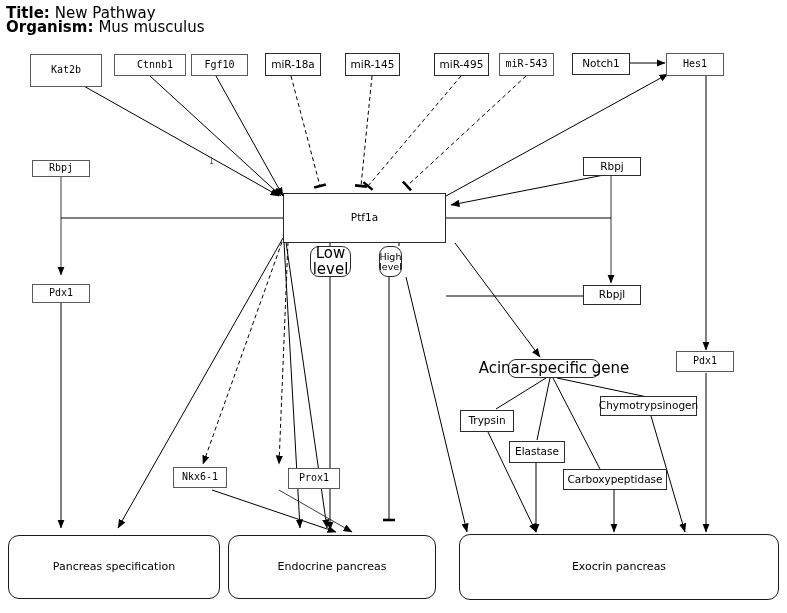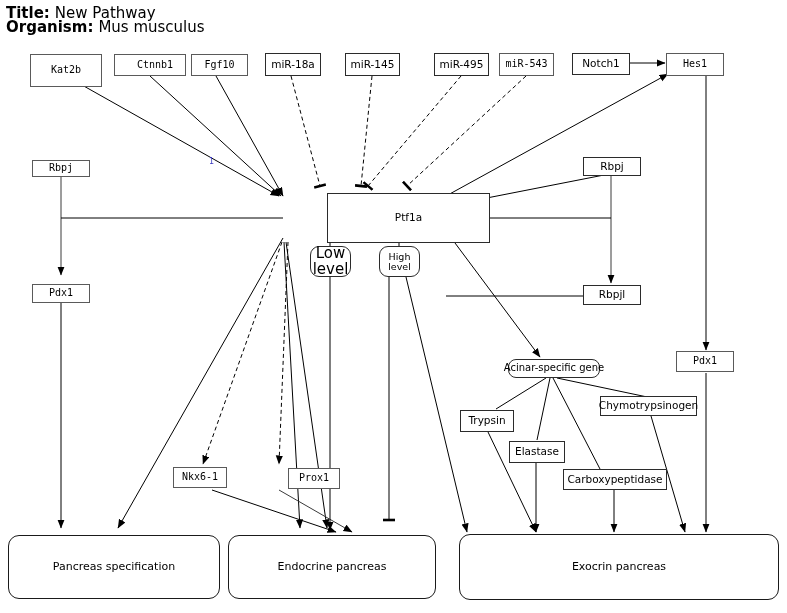--- a/index.html
+++ b/index.html
@@ -216,35 +216,35 @@
 </div>
 
 <div class="node sans" style="left:583px; top:285px; width:58px; height:20px;">
   <span>Rbpjl</span>
 </div>
 
 <div class="node mono" style="left:676px; top:351px; width:58px; height:21px;">
   <span>Pdx1</span>
 </div>
 
-<div class="node sans" style="left:283px; top:193px; width:163px; height:50px; font-size:10.5px;margin-left:44px;">
+<div class="node sans" style="left:283px; top:193px; width:163px; height:50px; font-size:10.5px;">
   <span>Ptf1a</span>
 </div>
 
 <div class="node sans rounded" style="left:310px; top:246px; width:41px; height:31px; flex-direction:column; font-size:15px;">
   <span>Low</span>
   <span>level</span>
 </div>
 
-<div class="node sans rounded" style="left:379px; top:246px; width:41px; height:31px; flex-direction:column; font-size:9.5px;">
+<div class="node sans rounded" style="left:379px; top:246px; width:23px; height:31px; flex-direction:column; font-size:9.5px;">
   <span>High</span>
   <span>level</span>
 </div>
 
-<div class="node sans overflow-text" style="left:508px; top:359px; width:92px; height:19px; font-size:10px;border-radius:8px;">
+<div class="node sans overflow-text" style="left:508px; top:359px; width:92px; height:19px; font-size:15px;border-radius:8px;">
   <span>Acinar-specific gene</span>
 </div>
 
 <div class="node sans" style="left:460px; top:410px; width:54px; height:22px;">
   <span>Trypsin</span>
 </div>
 
 <div class="node sans" style="left:509px; top:441px; width:56px; height:22px;">
   <span>Elastase</span>
 </div>

